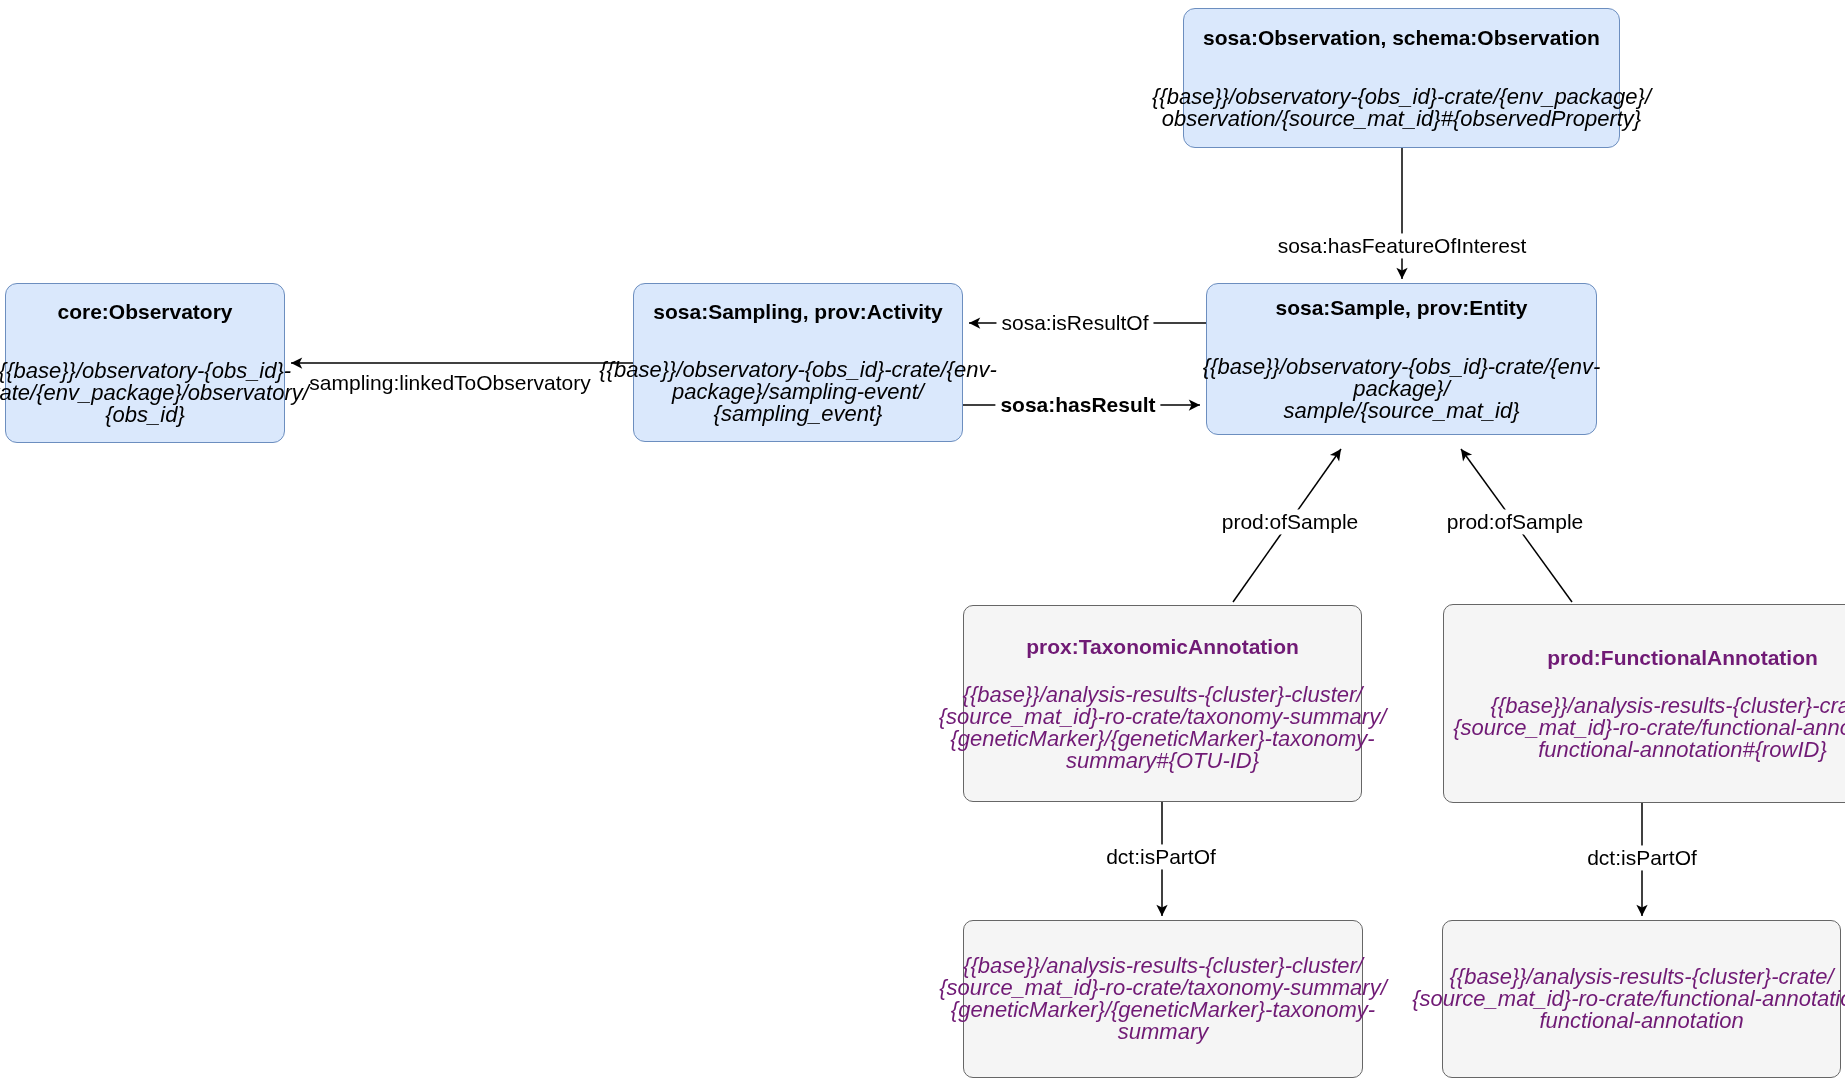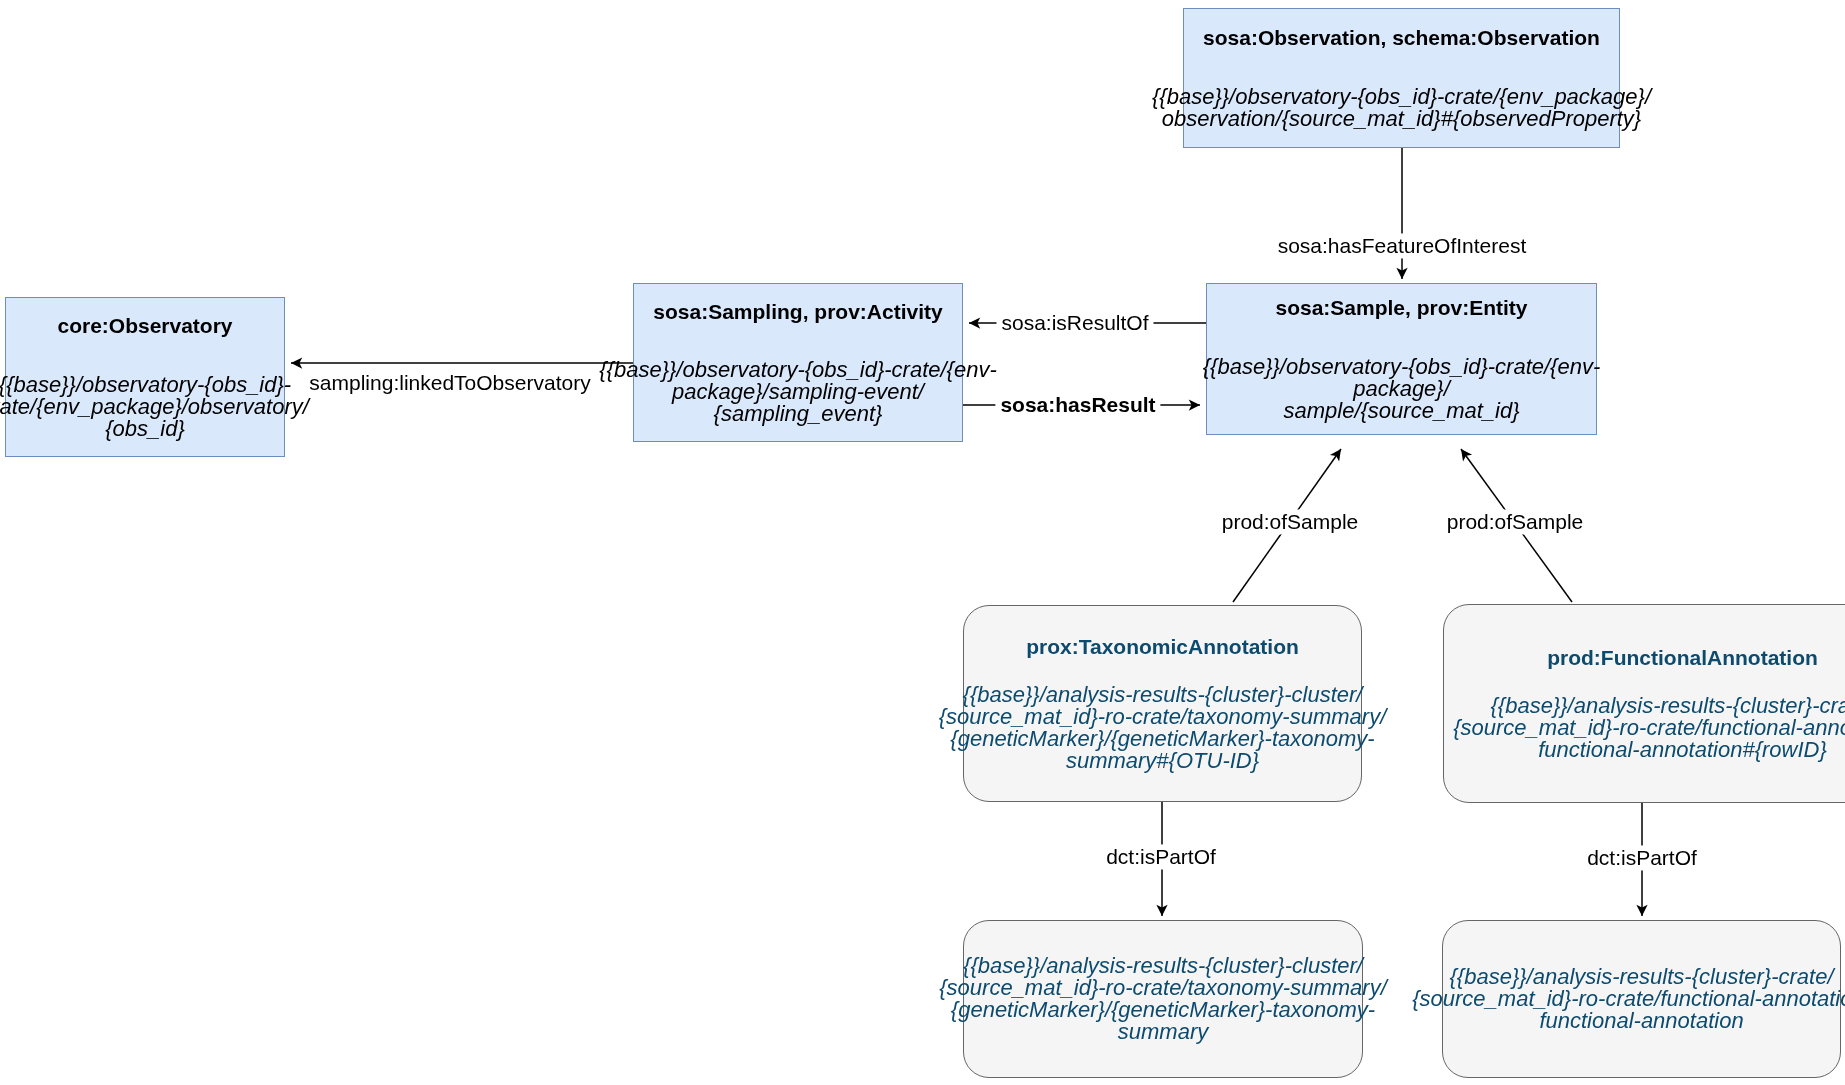--- a/index.html
+++ b/index.html
@@ -25,29 +25,29 @@
     box-sizing: border-box;
     display: flex;
     flex-direction: column;
     align-items: center;
     justify-content: center;
     text-align: center;
   }
   .node.blue {
     background: #dae8fc;
     border: 1.5px solid #6c8ebf;
-    border-radius: 0;
+    border-radius: 12px;
     color: #000000;
     gap: 36px;
   }
   .node.gray {
     background: #f5f5f5;
     border: 1.5px solid #666666;
-    border-radius: 26px;
-    color: #0c4a6e;
+    border-radius: 10px;
+    color: #701a75;
     gap: 26px;
   }
   .node-title {
     font-weight: bold;
     font-size: 21px;
     line-height: 1.1;
     white-space: nowrap;
   }
   .node-uri {
     font-style: italic;
@@ -96,21 +96,21 @@
   <span class="edge-label" style="left:1515px; top:522px;">prod:ofSample</span>
   <span class="edge-label" style="left:1161px; top:857px;">dct:isPartOf</span>
   <span class="edge-label" style="left:1642px; top:858px;">dct:isPartOf</span>
 
   <div class="node blue" style="left:1183px; top:8px; width:437px; height:140px;">
     <div class="node-title">sosa:Observation, schema:Observation</div>
     <div class="node-uri">{{base}}/observatory-{obs_id}-crate/{env_package}/
 observation/{source_mat_id}#{observedProperty}</div>
   </div>
 
-  <div class="node blue" style="left:5px; top:297px; width:280px; height:160px;">
+  <div class="node blue" style="left:5px; top:283px; width:280px; height:160px;">
     <div class="node-title">core:Observatory</div>
     <div class="node-uri">{{base}}/observatory-{obs_id}-
 crate/{env_package}/observatory/
 {obs_id}</div>
   </div>
 
   <div class="node blue" style="left:633px; top:283px; width:330px; height:159px;">
     <div class="node-title">sosa:Sampling, prov:Activity</div>
     <div class="node-uri">{{base}}/observatory-{obs_id}-crate/{env-
 package}/sampling-event/

